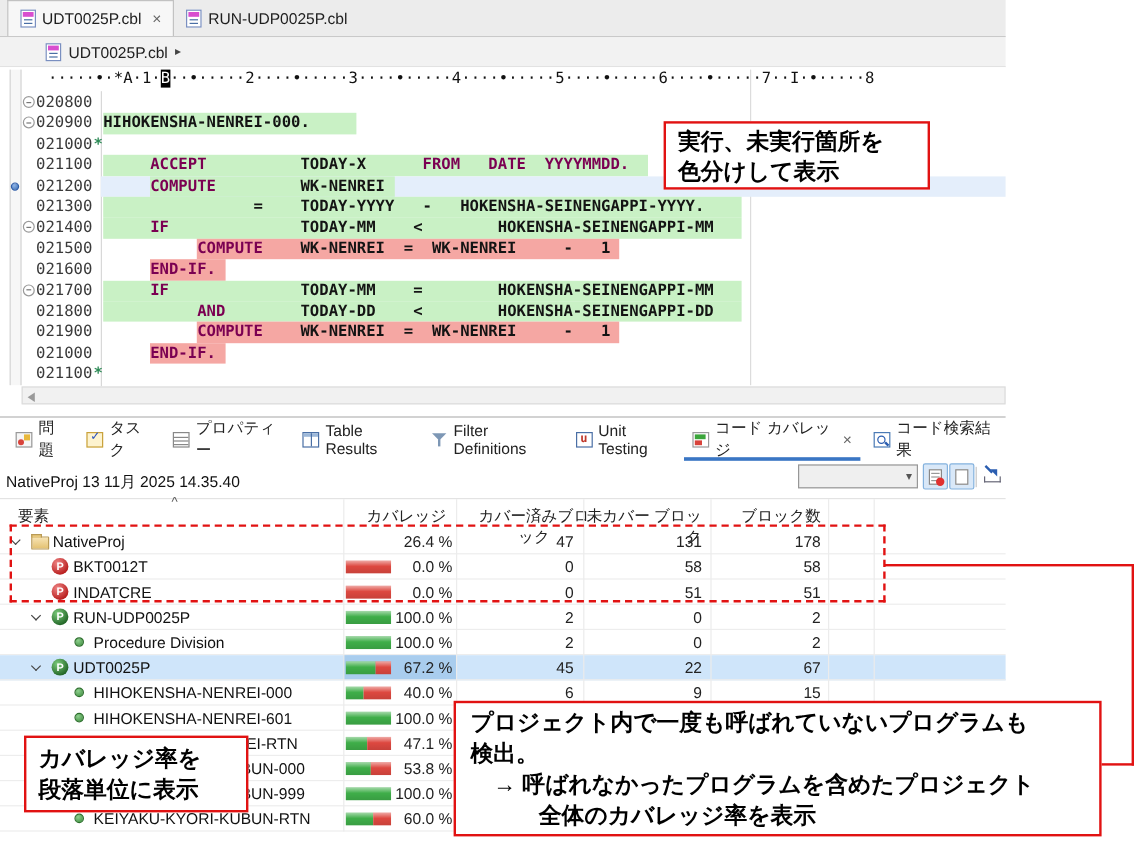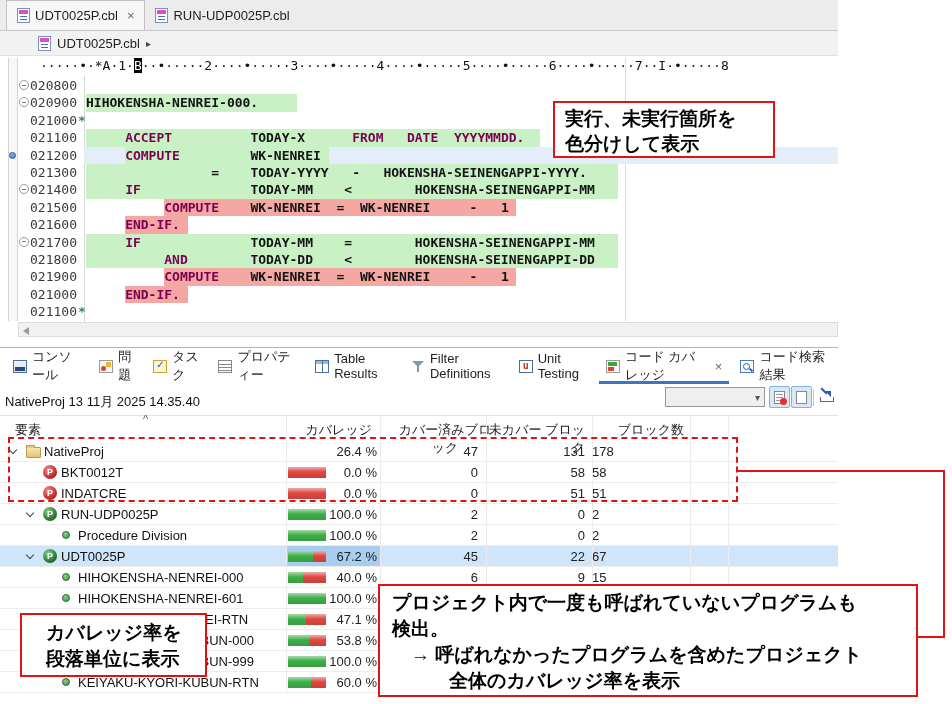--- a/index.html
+++ b/index.html
@@ -130,37 +130,37 @@
            transform:rotate(45deg); top:6px; }
   .rname { position:absolute; line-height:21px; color:#111; white-space:nowrap; }
   .rbar { position:absolute; left:288px; top:5px; width:38px; height:11px; display:flex; overflow:hidden; }
   .rbar i { display:block; height:100%;
             background-image:linear-gradient(180deg, rgba(255,255,255,.55), rgba(255,255,255,0) 45%, rgba(0,0,0,.10)); }
   .rbar .bg { background-color:#3fae49; }
   .rbar .br { background-color:#dd4840; }
   .rpct { position:absolute; left:286px; width:91px; text-align:right; line-height:21px; }
   .v1 { position:absolute; left:380px; width:98px; text-align:right; line-height:21px; }
   .v2 { position:absolute; left:486px; width:99px; text-align:right; line-height:21px; }
-  .v3 { position:absolute; left:592px; width:92px; line-height:21px; }
+  .v3 { position:absolute; left:592px; width:92px; text-align:right; line-height:21px; }
 
   .ic-folder { position:absolute; width:15px; height:11px; top:6px; background:linear-gradient(#f7e3b3,#e4c272);
                border:1px solid #b99a55; border-radius:1px; }
   .ic-folder::before { content:""; position:absolute; top:-3px; left:-1px; width:7px; height:2px;
                        background:#e8c87c; border:1px solid #b99a55; border-bottom:none; }
   .ic-prog { position:absolute; width:14px; height:14px; top:3px; border-radius:50%; color:#fff;
              font:bold 9px "Liberation Sans", sans-serif; display:flex; align-items:center; justify-content:center; }
   .ic-prog.red { background:radial-gradient(circle at 35% 30%, #ef8585, #b71c1c 75%); }
   .ic-prog.green { background:radial-gradient(circle at 35% 30%, #7ccc7c, #1b5e20 80%); }
   .ic-dot { position:absolute; width:8px; height:8px; top:6px; border-radius:50%;
             background:radial-gradient(circle at 35% 30%, #8fd08f, #3c8c3c); border:1px solid #2c6e2c; }
 
   
   .note { position:absolute; background:#fff; border:2px solid #e11212; color:#000; z-index:30;font-weight:bold; }
   #note-editor { left:553px; top:101px; width:222px; height:57px; font-size:19px; line-height:25px; padding:3px 10px; }
-  #note-para { left:20px; top:613px; width:187px; height:64px; font-size:19px; line-height:26px; padding:5px 24px; }
+  #note-para { left:20px; top:613px; width:187px; height:64px; font-size:19px; line-height:26px; padding:5px 10px; }
   #note-proj { left:378px; top:584px; width:540px; height:113px; font-size:19px; line-height:26px; padding:4px 12px; }
   .note div { white-space:pre; }
   #dashbox { position:absolute; left:8px; top:437px; width:730px; height:65px;
              border:2px dashed #e11212; z-index:25; }
   .conn { position:absolute; background:#e11212; z-index:25; }
   #c-h1 { left:737px; top:470px; width:208px; height:2px; }
   #c-v  { left:943px; top:470px; width:2px; height:168px; }
   #c-h2 { left:917px; top:636px; width:28px; height:2px; }
 </style>
 </head>
@@ -289,24 +289,20 @@
           <div class="codewrap"></div>
         </div>
       </div>
     <div id="hscroll">
       <span class="larr"></span>
     </div>
   </div>
 
   <div id="bpanel">
     <div id="btabbar">
-        <div class="btab">
-          <span class="bt-ic ic-console"></span>
-          <span>コンソール</span>
-        </div>
         <div class="btab">
           <span class="bt-ic ic-problems"></span>
           <span>問題</span>
         </div>
         <div class="btab">
           <span class="bt-ic ic-tasks"></span>
           <span>タスク</span>
         </div>
         <div class="btab">
           <span class="bt-ic ic-properties"></span>

